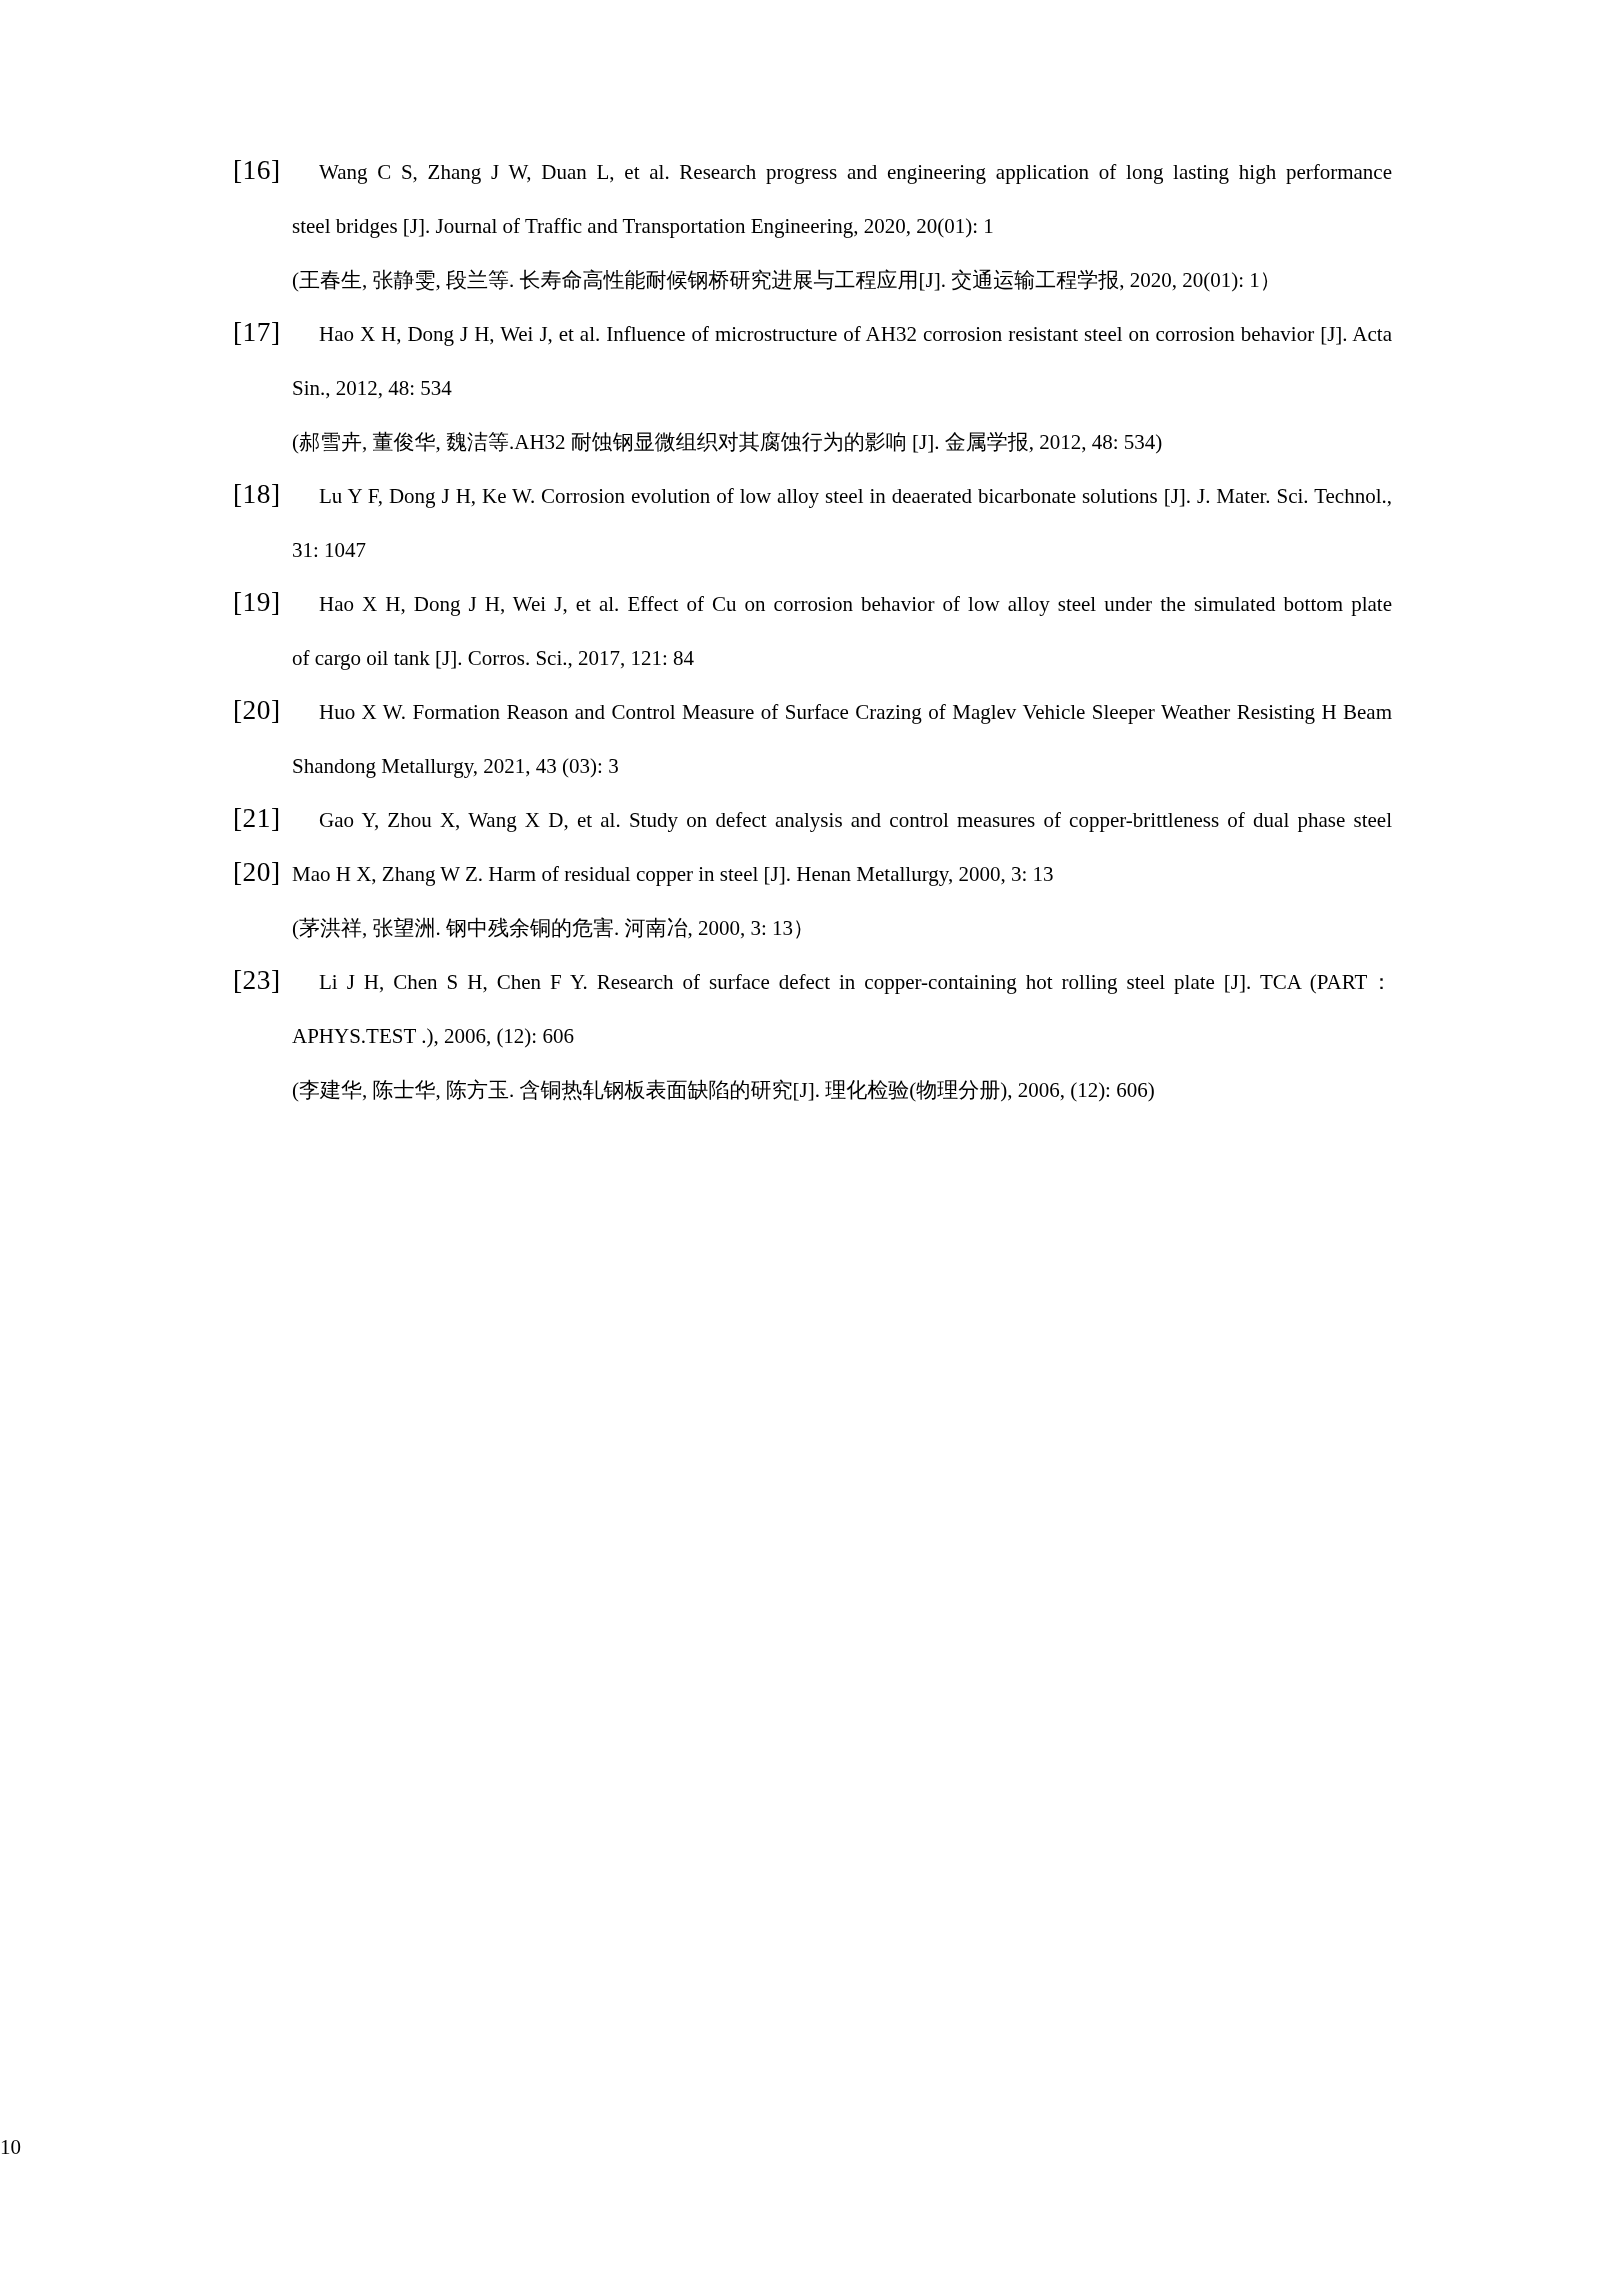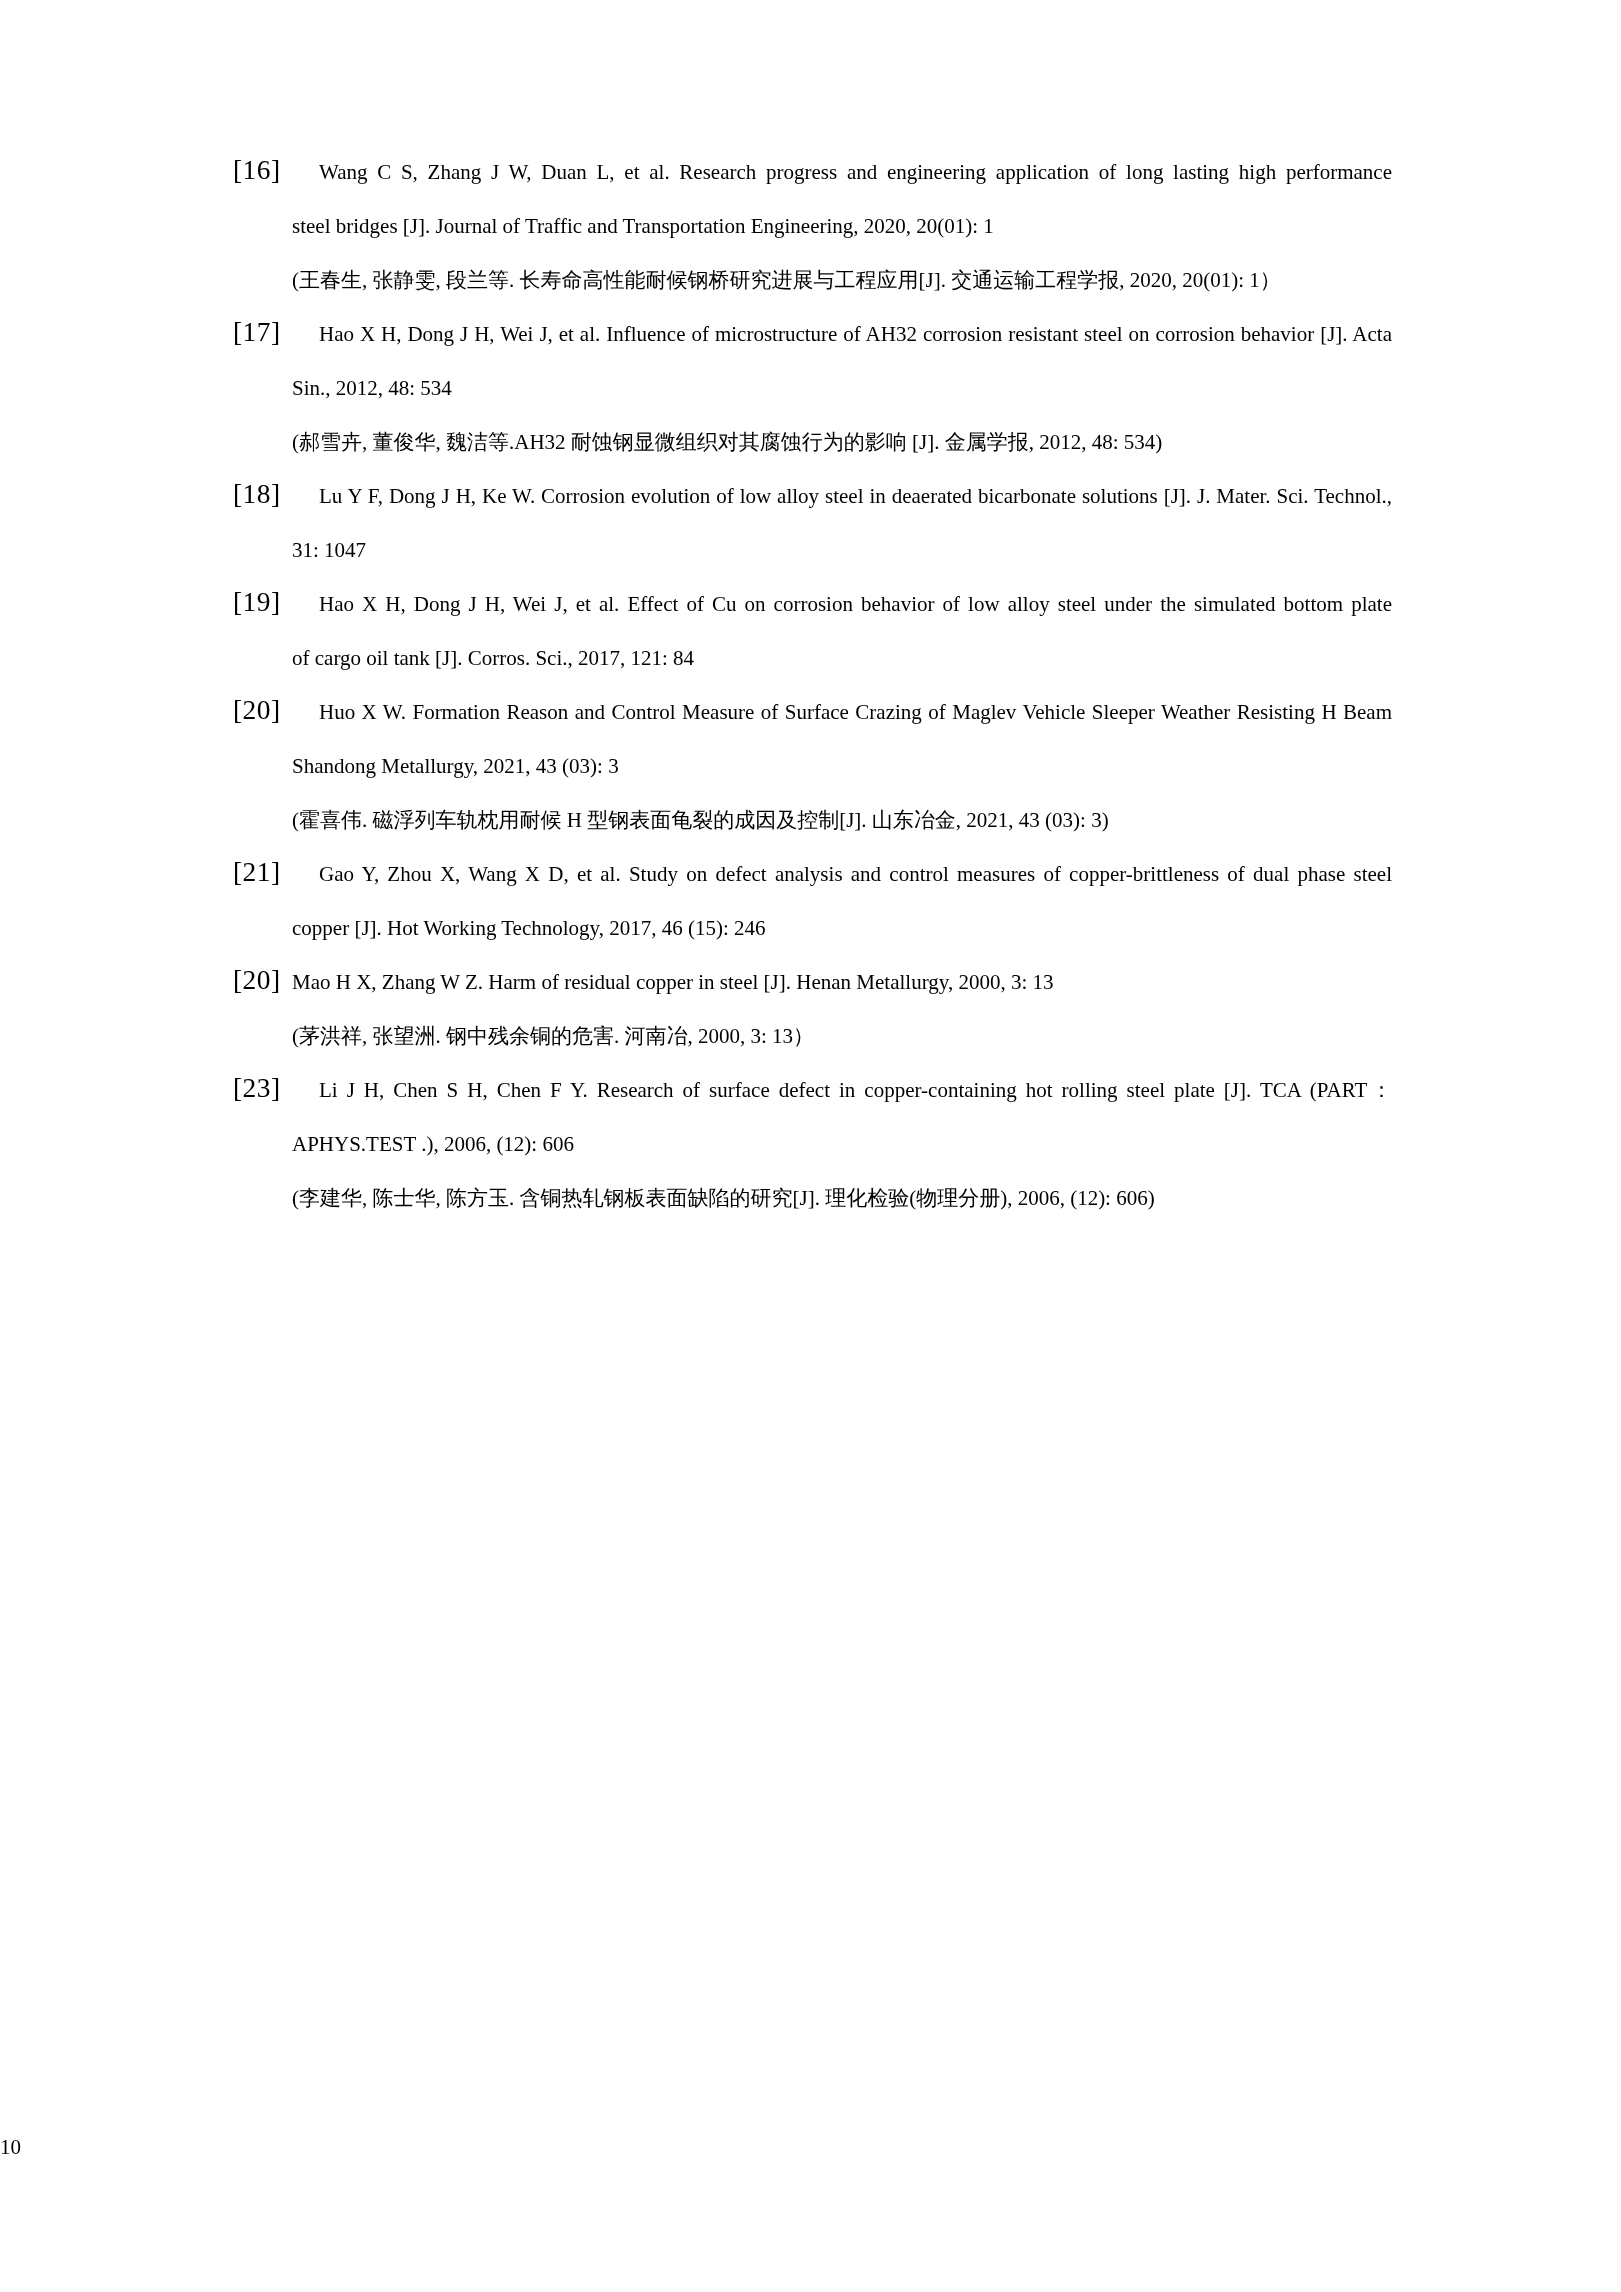--- a/index.html
+++ b/index.html
@@ -82,27 +82,25 @@
     <div class="ref">
       <span class="ref-num">[19]</span>
       <div class="line j">Hao X H, Dong J H, Wei J, et al. Effect of Cu on corrosion behavior of low alloy steel under the simulated bottom plate environment</div>
       <div class="line">of cargo oil tank [J]. Corros. Sci., 2017, 121: 84</div>
     </div>
 
     <div class="ref">
       <span class="ref-num">[20]</span>
       <div class="line j">Huo X W. Formation Reason and Control Measure of Surface Crazing of Maglev Vehicle Sleeper Weather Resisting H Beam [J].</div>
       <div class="line">Shandong Metallurgy, 2021, 43 (03): 3</div>
-      <div class="line">(霍喜伟. 磁浮列车轨枕用耐候 H 型钢表面龟裂的成因及控制[J]. 山东冶金, 2021, 43 (03): 3)</div>
     </div>
 
     <div class="ref">
       <span class="ref-num">[21]</span>
       <div class="line j">Gao Y, Zhou X, Wang X D, et al. Study on defect analysis and control measures of copper-brittleness of dual phase steel containing</div>
-      <div class="line">copper [J]. Hot Working Technology, 2017, 46 (15): 246</div>
     </div>
 
     <div class="ref">
       <span class="ref-num">[20]</span>
       <div class="line">Mao H X, Zhang W Z. Harm of residual copper in steel [J]. Henan Metallurgy, 2000, 3: 13</div>
       <div class="line">(茅洪祥, 张望洲. 钢中残余铜的危害. 河南冶, 2000, 3: 13）</div>
     </div>
 
     <div class="ref">
       <span class="ref-num">[23]</span>

